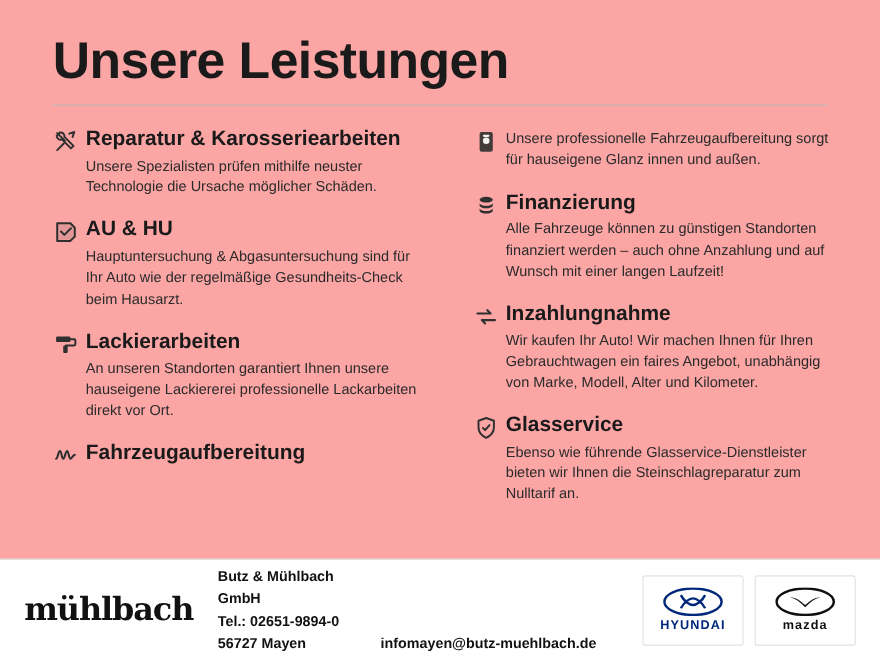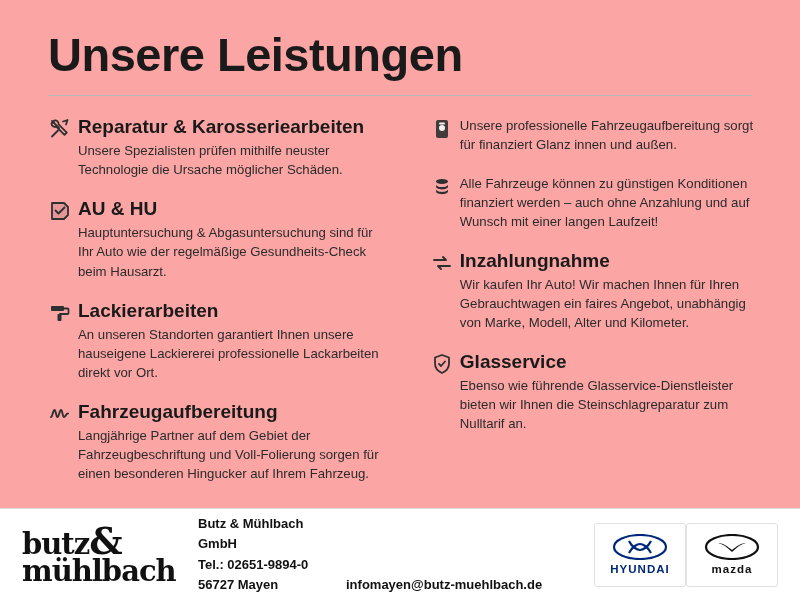--- a/index.html
+++ b/index.html
@@ -106,20 +106,21 @@
     line-height: 1.55;
   }
   .addr .row { display: flex; }
   .addr .c1 { width: 148px; font-weight: bold; }
   .addr .c2 { font-weight: bold; }
   .addr .name { font-weight: bold; }
 
   .brands {
     display: flex;
     align-items: center;
+    gap: 10px;
   }
   .brand {
     background: #ffffff;
     border: 1px solid #e2e2e2;
     border-radius: 3px;
     width: 92px;
     height: 64px;
     display: flex;
     flex-direction: column;
     align-items: center;
@@ -192,51 +193,51 @@
         </div>
 
         <div class="service">
           <span class="icon">
             <svg width="24" height="24" viewBox="0 0 24 24" fill="none" stroke="currentColor" stroke-width="1.9" stroke-linecap="round" stroke-linejoin="round">
               <path d="M3 15c1.5 0 2-7 3.5-7S8 15 9.5 15s2-7 3.5-7S14.5 15 16 15s2-3.5 4-3.5"></path>
             </svg>
           </span>
           <div class="txt">
             <div class="title">Fahrzeugaufbereitung</div>
-            <div class="desc">Langjährige Partner auf dem Gebiet der Fahrzeugbeschriftung und Voll-Folierung sorgen für einen besonderen Hingucker auf Ihrem Fahrzeug.</div>
           </div>
         </div>
 
       </div>
 
       <div class="col right">
 
         <div class="service">
           <span class="icon">
             <svg width="24" height="24" viewBox="0 0 24 24" fill="none" stroke="currentColor" stroke-width="1.8" stroke-linecap="round" stroke-linejoin="round">
               <rect x="6" y="3" width="12" height="18" rx="2" fill="currentColor" stroke="none" opacity="0.9"></rect>
               <circle cx="12" cy="11" r="3" fill="#f2f2f0" stroke="none"></circle>
               <rect x="9" y="5.5" width="6" height="2" rx="1" fill="#f2f2f0" stroke="none"></rect>
             </svg>
           </span>
           <div class="txt">
-            <div class="desc">Unsere professionelle Fahrzeugaufbereitung sorgt für finanziert Glanz innen und außen.</div>
+            <div class="desc">Unsere professionelle Fahrzeugaufbereitung sorgt für hauseigene Glanz innen und außen.</div>
           </div>
         </div>
 
         <div class="service">
           <span class="icon">
             <svg width="24" height="24" viewBox="0 0 24 24" fill="currentColor" stroke="none">
               <ellipse cx="12" cy="6.5" rx="6" ry="2.6"></ellipse>
               <path d="M6 9.5c0 1.4 2.7 2.6 6 2.6s6-1.2 6-2.6v2.3c0 1.4-2.7 2.6-6 2.6s-6-1.2-6-2.6z"></path>
               <path d="M6 14.3c0 1.4 2.7 2.6 6 2.6s6-1.2 6-2.6v2.3c0 1.4-2.7 2.6-6 2.6s-6-1.2-6-2.6z"></path>
             </svg>
           </span>
           <div class="txt">
-            <div class="desc">Alle Fahrzeuge können zu günstigen Konditionen finanziert werden – auch ohne Anzahlung und auf Wunsch mit einer langen Laufzeit!</div>
+            <div class="title">Finanzierung</div>
+            <div class="desc">Alle Fahrzeuge können zu günstigen Standorten finanziert werden – auch ohne Anzahlung und auf Wunsch mit einer langen Laufzeit!</div>
           </div>
         </div>
 
         <div class="service">
           <span class="icon">
             <svg width="24" height="24" viewBox="0 0 24 24" fill="none" stroke="currentColor" stroke-width="1.9" stroke-linecap="round" stroke-linejoin="round">
               <path d="M4 9h12l-3-3"></path>
                 <path d="M20 15H8l3 3"></path>
             </svg>
           </span>
@@ -259,21 +260,20 @@
           </div>
         </div>
 
       </div>
     </div>
   </div>
 
   <div class="footer">
 
     <div class="logo-butz">
-      <span class="l1"><span>butz</span><span class="amp">&amp;</span></span>
       <span class="l2">mühlbach</span>
     </div>
 
     <div class="addr">
       <div class="row">
         <div class="c1 name">Butz &amp; Mühlbach GmbH</div>
       </div>
       <div class="row">
         <div class="c2">Tel.: 02651-9894-0</div>
       </div>

